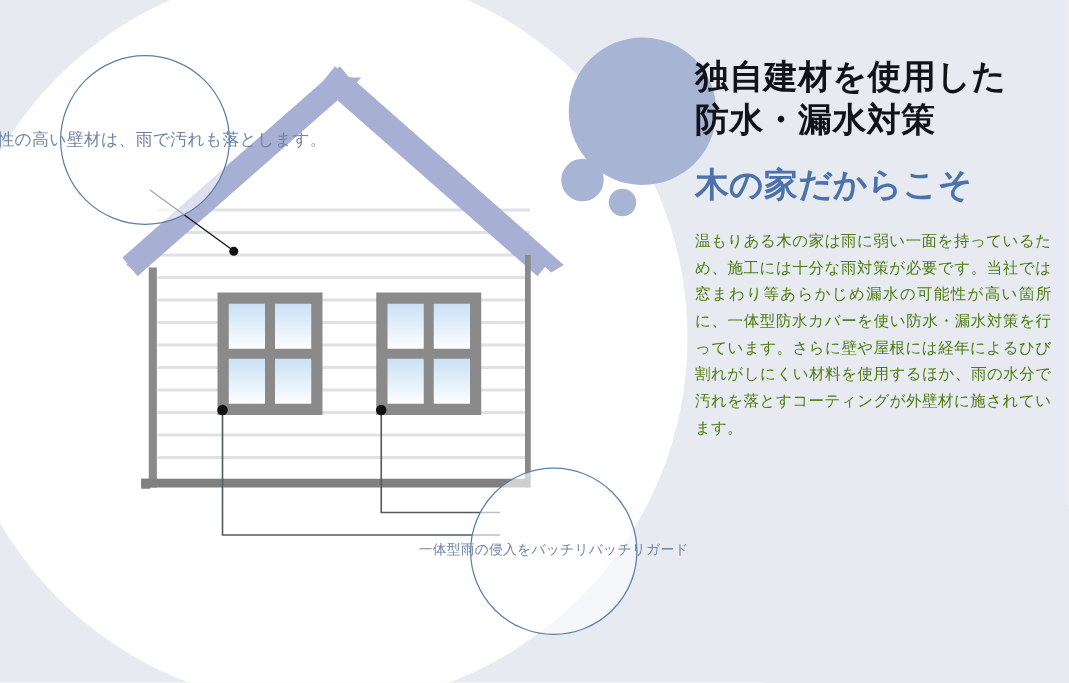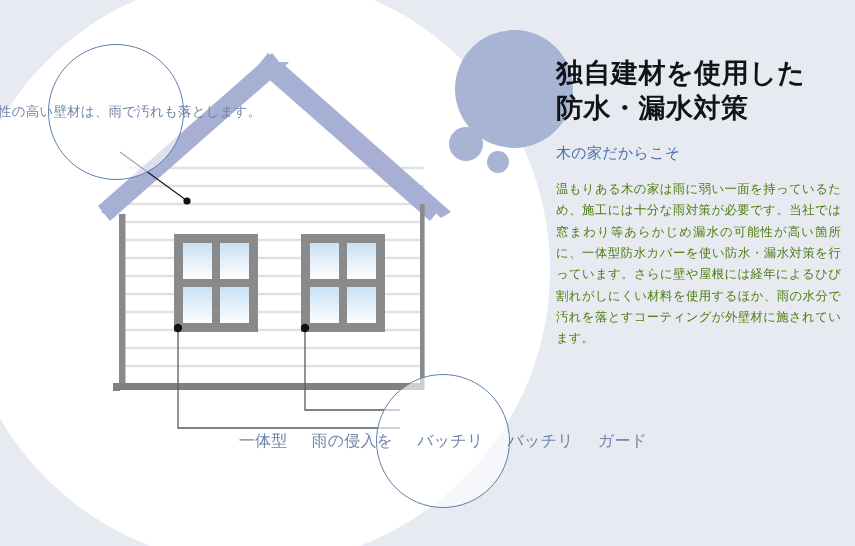--- a/index.html
+++ b/index.html
@@ -28,34 +28,34 @@
   
   .callout{
     position:absolute;border-radius:50%;
     border:1.3px solid #5d7fa8;
     background:rgba(255,255,255,0.62);
     display:flex;align-items:center;justify-content:center;
     color:#6f84a8;text-align:center;
     line-height:1.45;letter-spacing:.2px;
   }
   .callout-left{left:48px;top:44px;width:134px;height:134px;font-size:13.5px;}
-  .callout-right{left:376px;top:374px;width:132px;height:132px;font-size:16px;gap:24px;}
+  .callout-right{left:376px;top:374px;width:132px;height:132px;font-size:11px;}
   .callout span{display:block;white-space:nowrap;}
 
   
   .content{
     position:absolute;left:556px;top:44px;width:285px;
   }
   .title{
     font-size:27px;font-weight:bold;color:#111318;
-    line-height:1.28;letter-spacing:.5px;margin:12px 0 18px 0;
+    line-height:1.28;letter-spacing:.5px;margin:0 0 18px 0;
   }
   .title span{display:block;}
   .subtitle{
-    font-size:15px;font-weight:normal;color:#4b72ab;
+    font-size:27px;font-weight:bold;color:#4b72ab;
     line-height:1.32;letter-spacing:.3px;margin:0 0 16px 0;
   }
   .subtitle span{display:block;}
   .body-text{
     font-size:12.4px;color:#4d7c0f;line-height:1.72;
     letter-spacing:.1px;margin:0;text-align:justify;
   }
 </style>
 </head>
 <body>

